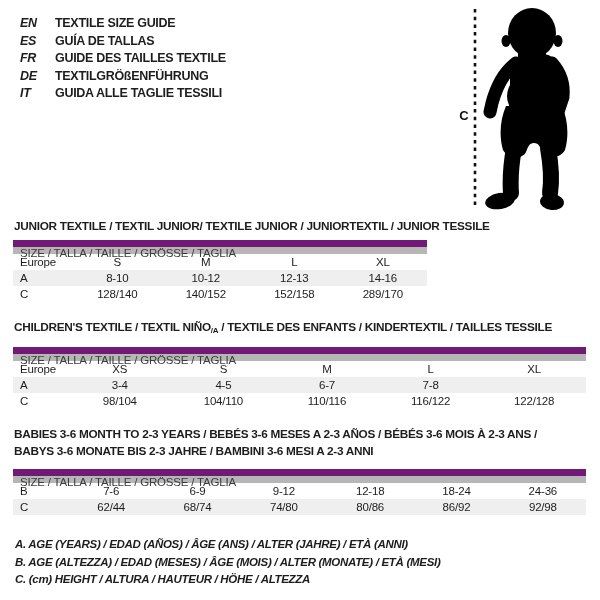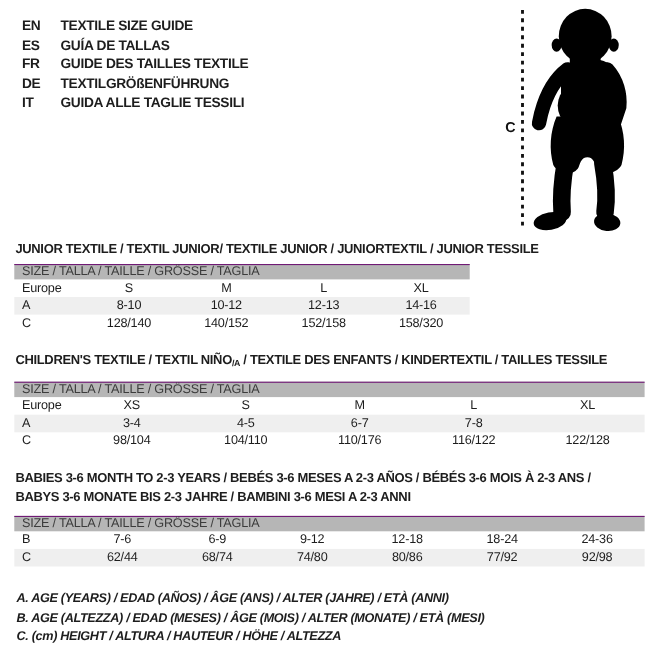--- a/index.html
+++ b/index.html
@@ -9,21 +9,21 @@
     background:#ffffff;
     font-family:"Liberation Sans", sans-serif;
     color:#1d1d1d;
     overflow:hidden;
   }
 
   
   .lang-header { position:absolute; left:20px; top:15px; }
   .lang-row { display:flex; height:17.6px; line-height:17.6px; }
   .lang-code {
-    width:35px; font-weight:bold; font-size:12.5px; letter-spacing:-0.3px;
+    width:35px; font-weight:bold; font-size:12.5px; letter-spacing:-0.3px;font-style:italic;
   }
   .lang-label { font-weight:bold; font-size:12.5px; letter-spacing:-0.3px; }
 
   
   .figure { position:absolute; left:440px; top:0; width:152px; height:215px; }
 
   
   .sec-title {
     position:absolute; left:14px;
     font-weight:bold; font-size:11.8px; letter-spacing:-0.3px;
@@ -36,21 +36,21 @@
 
   
   .size-table { position:absolute; left:13px; }
   .t-junior   { top:240px; width:414px; }
   .t-children { top:347px; width:573px; }
   .t-babies   { top:469px; width:573px; }
 
   .size-bar {
     height:14px; line-height:13px;
     background:#b6b6b6;
-    border-top:1px solid #701a75;
+    border-top:7px solid #701a75;
     color:#3c3c3c;
     font-size:11.5px; letter-spacing:-0.2px;
     padding-left:7px;
   }
   .trow { display:grid; height:16px; line-height:16px; font-size:11.5px; letter-spacing:-0.2px; }
   .t-junior .trow   { grid-template-columns:60px repeat(4,1fr); }
   .t-children .trow { grid-template-columns:55px repeat(5,1fr); }
   .t-babies .trow   { grid-template-columns:55px repeat(6,1fr); }
   .trow.shaded { background:#efefef; }
   .tcell { text-align:center; }
@@ -133,21 +133,21 @@
       <span class="tcell">8-10</span>
       <span class="tcell">10-12</span>
       <span class="tcell">12-13</span>
       <span class="tcell">14-16</span>
     </div>
     <div class="trow">
       <span class="tcell rowlabel">C</span>
       <span class="tcell">128/140</span>
       <span class="tcell">140/152</span>
       <span class="tcell">152/158</span>
-      <span class="tcell">158/320</span>
+      <span class="tcell">289/170</span>
     </div>
   </div>
 
   <div class="sec-title title-children">
     <span>CHILDREN'S TEXTILE / TEXTIL NIÑO</span><span class="sub">/A</span><span> / TEXTILE DES ENFANTS / KINDERTEXTIL / TAILLES TESSILE</span>
   </div>
   <div class="size-table t-children">
     <div class="size-bar">SIZE / TALLA / TAILLE / GRÖSSE / TAGLIA</div>
     <div class="trow">
       <span class="tcell rowlabel">Europe</span>
@@ -161,21 +161,21 @@
       <span class="tcell rowlabel">A</span>
       <span class="tcell">3-4</span>
       <span class="tcell">4-5</span>
       <span class="tcell">6-7</span>
       <span class="tcell">7-8</span>
     </div>
     <div class="trow">
       <span class="tcell rowlabel">C</span>
       <span class="tcell">98/104</span>
       <span class="tcell">104/110</span>
-      <span class="tcell">110/176</span>
+      <span class="tcell">110/116</span>
       <span class="tcell">116/122</span>
       <span class="tcell">122/128</span>
     </div>
   </div>
 
   <div class="sec-title title-babies">
     <div>BABIES 3-6 MONTH TO 2-3 YEARS / BEBÉS 3-6 MESES A 2-3 AÑOS / BÉBÉS 3-6 MOIS À 2-3 ANS /</div>
     <div>BABYS 3-6 MONATE BIS 2-3 JAHRE / BAMBINI 3-6 MESI A 2-3 ANNI</div>
   </div>
   <div class="size-table t-babies">
@@ -188,21 +188,21 @@
       <span class="tcell">12-18</span>
       <span class="tcell">18-24</span>
       <span class="tcell">24-36</span>
     </div>
     <div class="trow shaded">
       <span class="tcell rowlabel">C</span>
       <span class="tcell">62/44</span>
       <span class="tcell">68/74</span>
       <span class="tcell">74/80</span>
       <span class="tcell">80/86</span>
-      <span class="tcell">77/92</span>
+      <span class="tcell">86/92</span>
       <span class="tcell">92/98</span>
     </div>
   </div>
 
   <div class="legend">
     <div class="legend-line">A. AGE (YEARS) / EDAD (AÑOS) / ÂGE (ANS) / ALTER (JAHRE) / ETÀ (ANNI)</div>
     <div class="legend-line">B. AGE (ALTEZZA) / EDAD (MESES) / ÂGE (MOIS) / ALTER (MONATE) / ETÀ (MESI)</div>
     <div class="legend-line">C. (cm) HEIGHT / ALTURA / HAUTEUR / HÖHE / ALTEZZA</div>
   </div>
 

